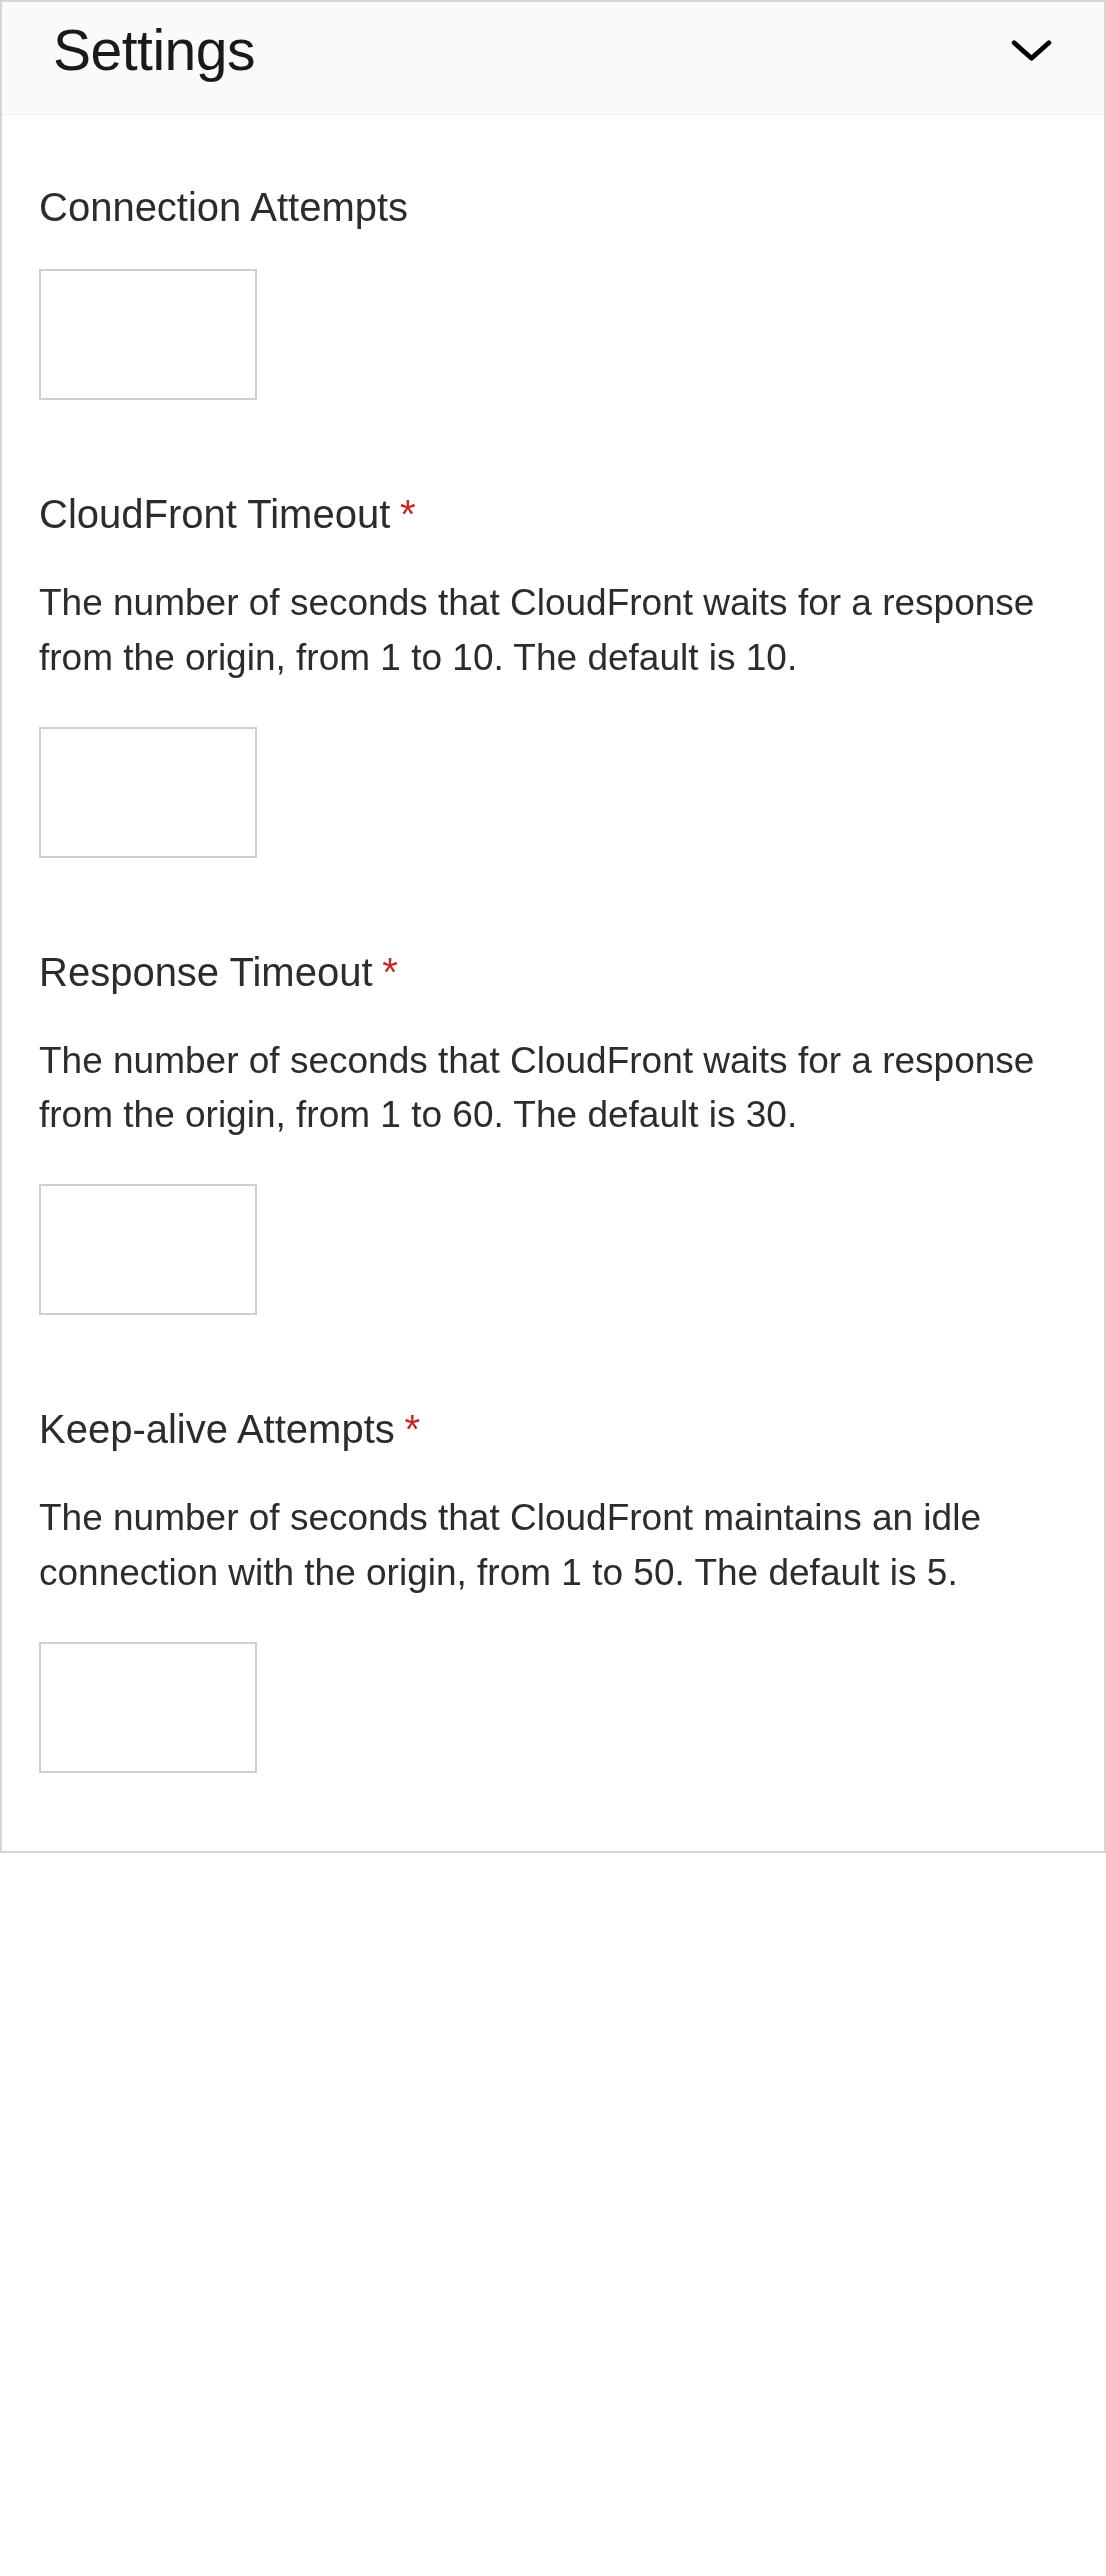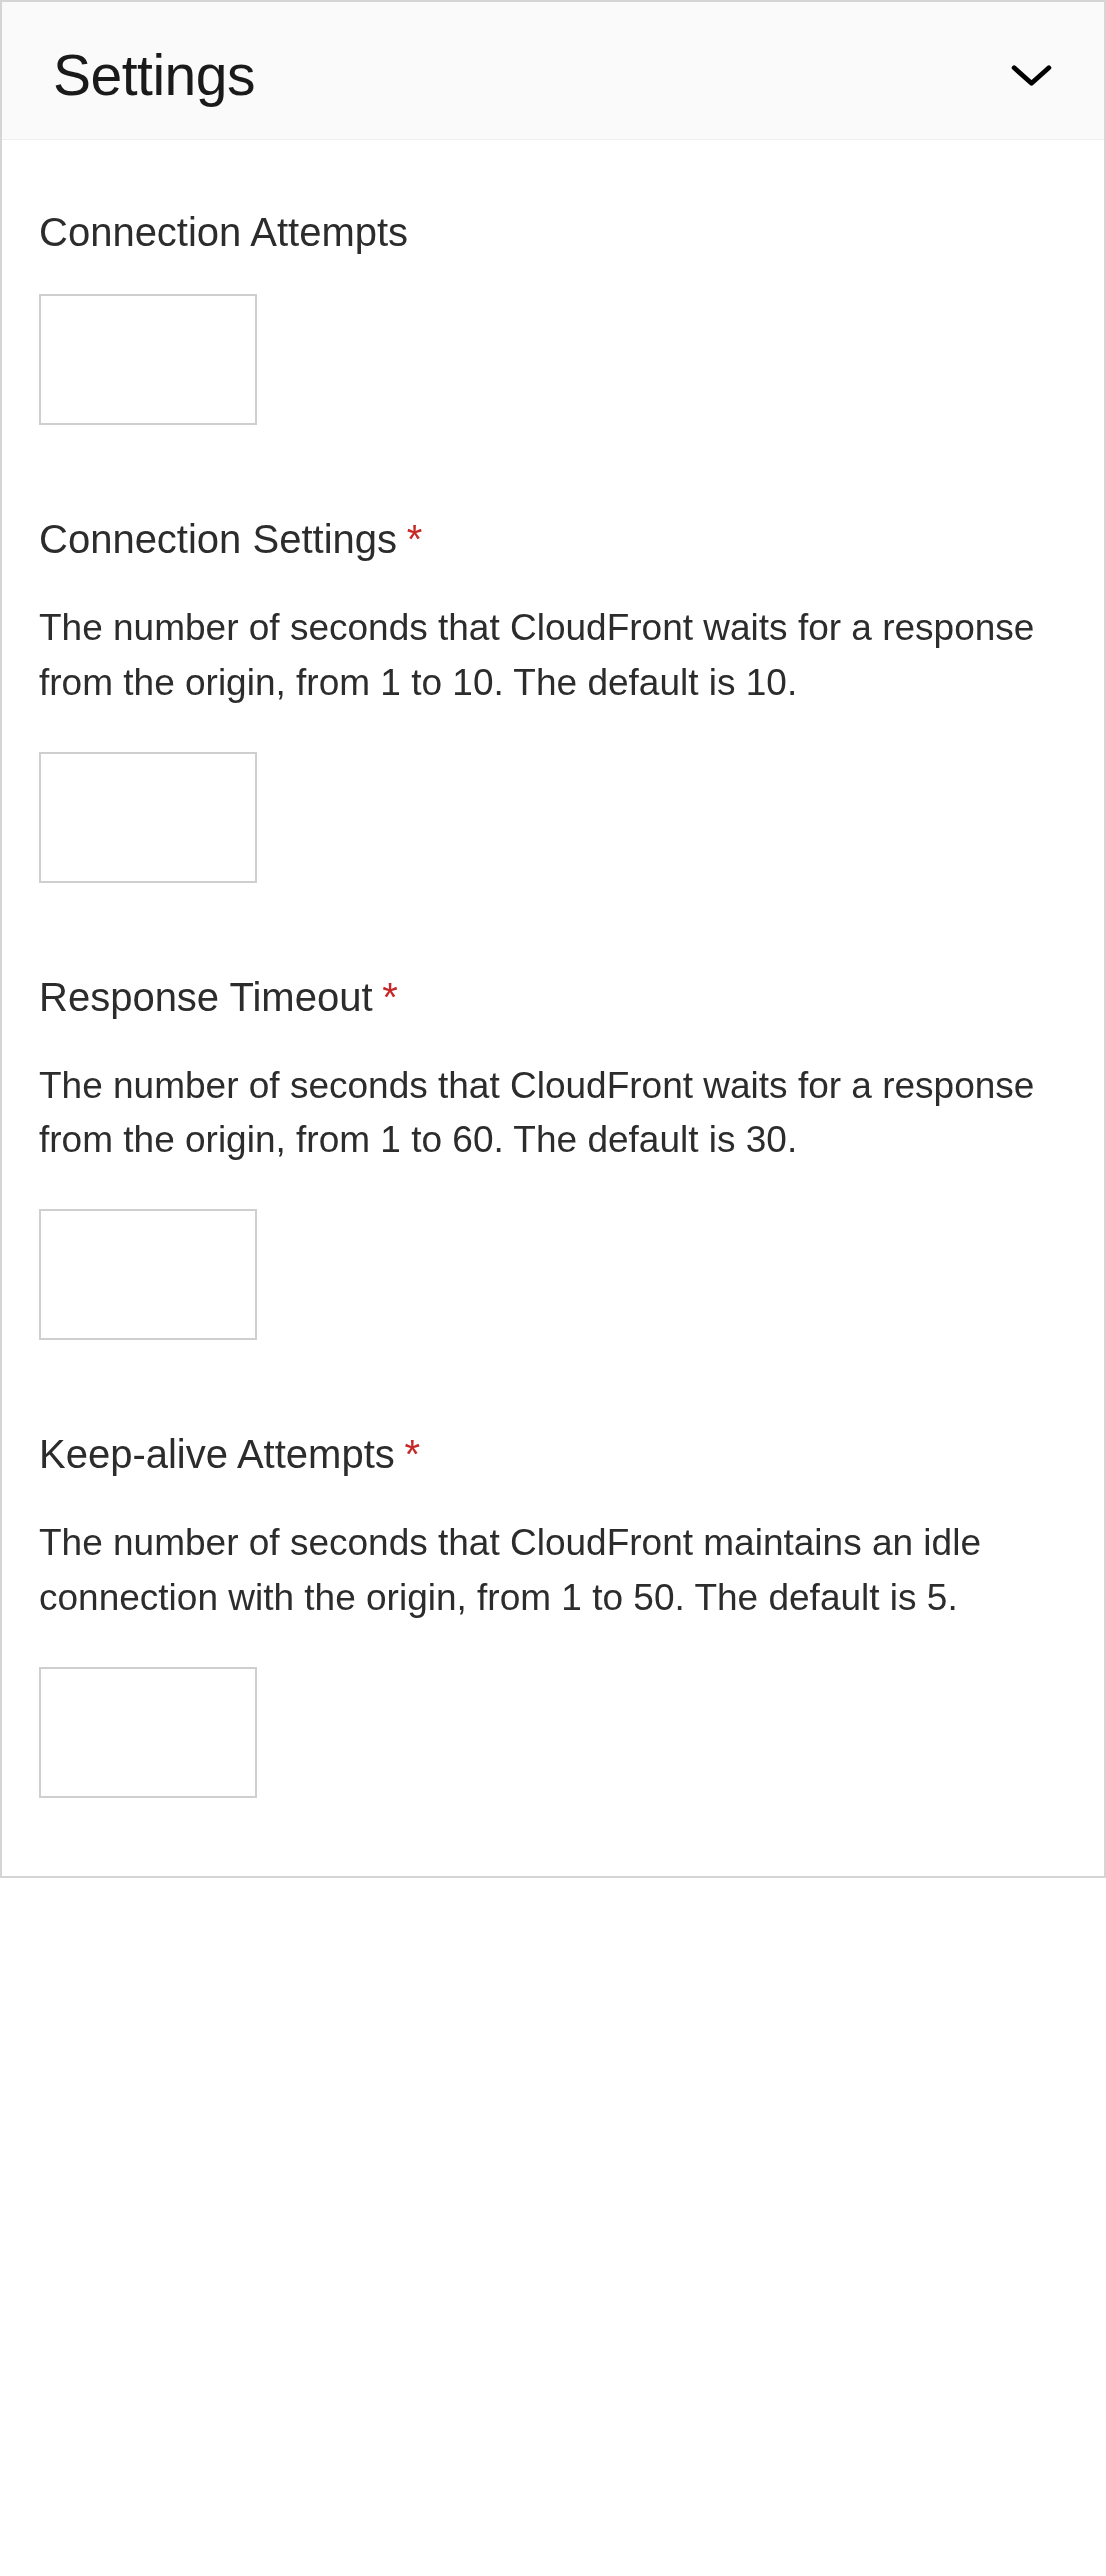--- a/index.html
+++ b/index.html
@@ -14,21 +14,21 @@
   }
   .panel {
     border: 2px solid #d5d5d5;
     background: #ffffff;
     width: 1106px;
   }
   .panel-header {
     display: flex;
     align-items: center;
     justify-content: space-between;
-    padding: 40px 51px 31px 51px;
+    padding: 15px 51px 31px 51px;
     background: #fafafa;
     border-bottom: 1px solid #eeeeee;
   }
   .panel-title {
     font-size: 57px;
     font-weight: 400;
     color: #1a1a1a;
     letter-spacing: -0.5px;
   }
   .chevron {
@@ -96,21 +96,21 @@
 
     <div class="field-group">
       <label class="field-label">
         <span>Connection Attempts</span>
       </label>
       <input type="text" class="field-input" value="" style="">
     </div>
 
     <div class="field-group">
       <label class="field-label">
-        <span>Connection Settings</span><span class="required-asterisk">*</span>
+        <span>CloudFront Timeout</span><span class="required-asterisk">*</span>
       </label>
       <p class="field-description">The number of seconds that CloudFront waits for a response from the origin, from 1 to 10. The default is 10.</p>
       <input type="text" class="field-input" value="" style="">
     </div>
 
     <div class="field-group">
       <label class="field-label">
         <span>Response Timeout</span><span class="required-asterisk">*</span>
       </label>
       <p class="field-description">The number of seconds that CloudFront waits for a response from the origin, from 1 to 60. The default is 30.</p>

